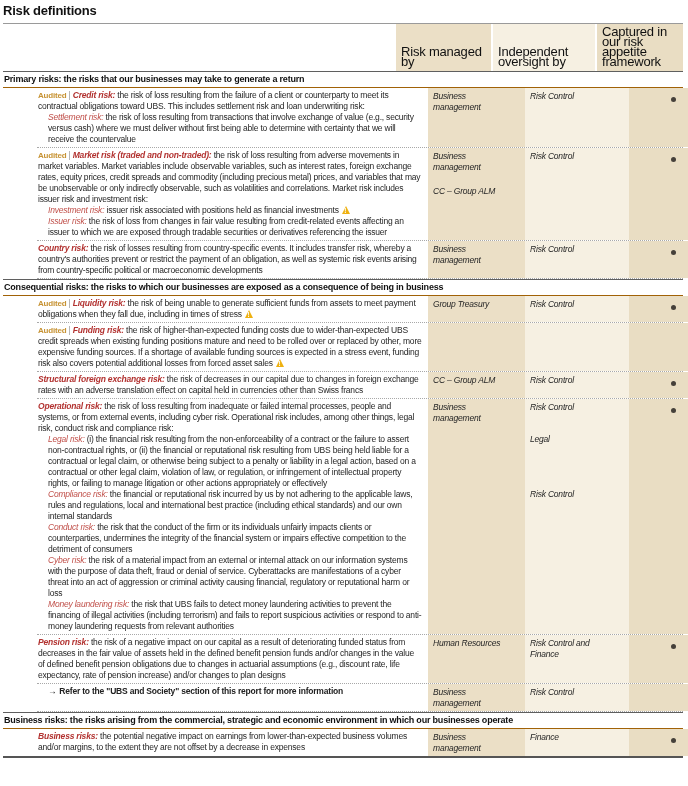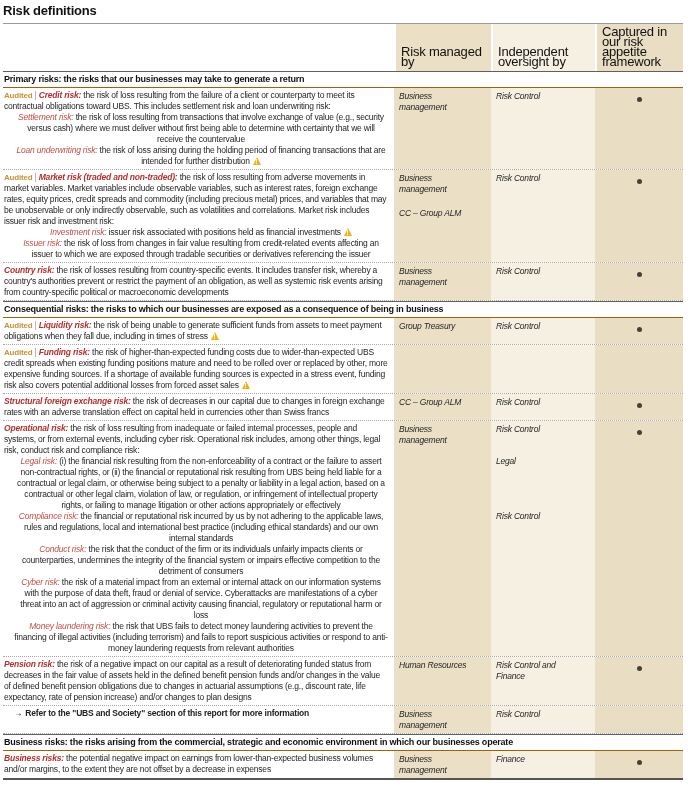--- a/index.html
+++ b/index.html
@@ -31,26 +31,26 @@
   }
   .hdr-row .bg2, .hdr-row .bg3, .hdr-row .bg4 { border-left:2px solid #fff; }
 
   .section-hdr {
     font-weight:bold; font-size:9px; letter-spacing:-0.2px; color:#111;
     padding:2px 1px 2px 1px; background:#fff;
     border-top:1px solid #5f5f5f; border-bottom:1px solid #a16207;
   }
   .section-hdr:first-child { border-top:none; }
 
-  .row { border-bottom:1px dotted #a8a8a8; }
+  .row { border-bottom:1px dotted #a8a8a8;margin-left:34px; }
   .row:last-child { border-bottom:none; }
 
   .cell-desc { padding:2px 6px 2px 1px; background:#fff; }
   .cell-desc p { margin:0; }
-  .cell-desc p.sub { padding-left:10px;text-align:center; }
+  .cell-desc p.sub { padding-left:10px; }
   .cell-desc p.note { padding-left:10px; font-weight:bold; color:#222; }
 
   .cell-managed, .cell-oversight { padding:3px 12px 2px 5px;font-style:italic; }
   .cell-managed p, .cell-oversight p { margin:0; }
   .cell-managed p + p { margin-top:13px; }
 
   .cell-captured { padding-top:6px; text-align:center; }
 
   .audited { color:var(--gold,#c79334); font-weight:bold; font-size:8px; }
   .sep { color:#9a9a9a; font-weight:normal; }
@@ -88,21 +88,20 @@
 oversight by</div>
       <div class="hdr-cell bg4" style="white-space: pre-line;">Captured in our risk
 appetite framework</div>
     </div>
     <div id="table-body">
         <div class="section-hdr">Primary risks: the risks that our businesses may take to generate a return</div>
         <div class="row">
           <div class="cell-desc">
             <p class="main"><span class="audited">Audited</span><span class="sep"> | </span><span class="risk-name">Credit risk:</span> the risk of loss resulting from the failure of a client or counterparty to meet its contractual obligations toward UBS. This includes settlement risk and loan underwriting risk:</p>
             <p class="sub"><span class="sub-name">Settlement risk:</span> the risk of loss resulting from transactions that involve exchange of value (e.g., security versus cash) where we must deliver without first being able to determine with certainty that we will receive the countervalue</p>
-            <p class="sub"><span class="sub-name">Loan underwriting risk:</span> the risk of loss arising during the holding period of financing transactions that are intended for further distribution<span class="warn"></span></p>
           </div>
           <div class="cell-managed bg2">
             <p>Business management</p>
           </div>
           <div class="cell-oversight bg3">
             <p>Risk Control</p>
           </div>
           <div class="cell-captured bg4"><span class="dot"></span></div>
         </div>
         <div class="row">

